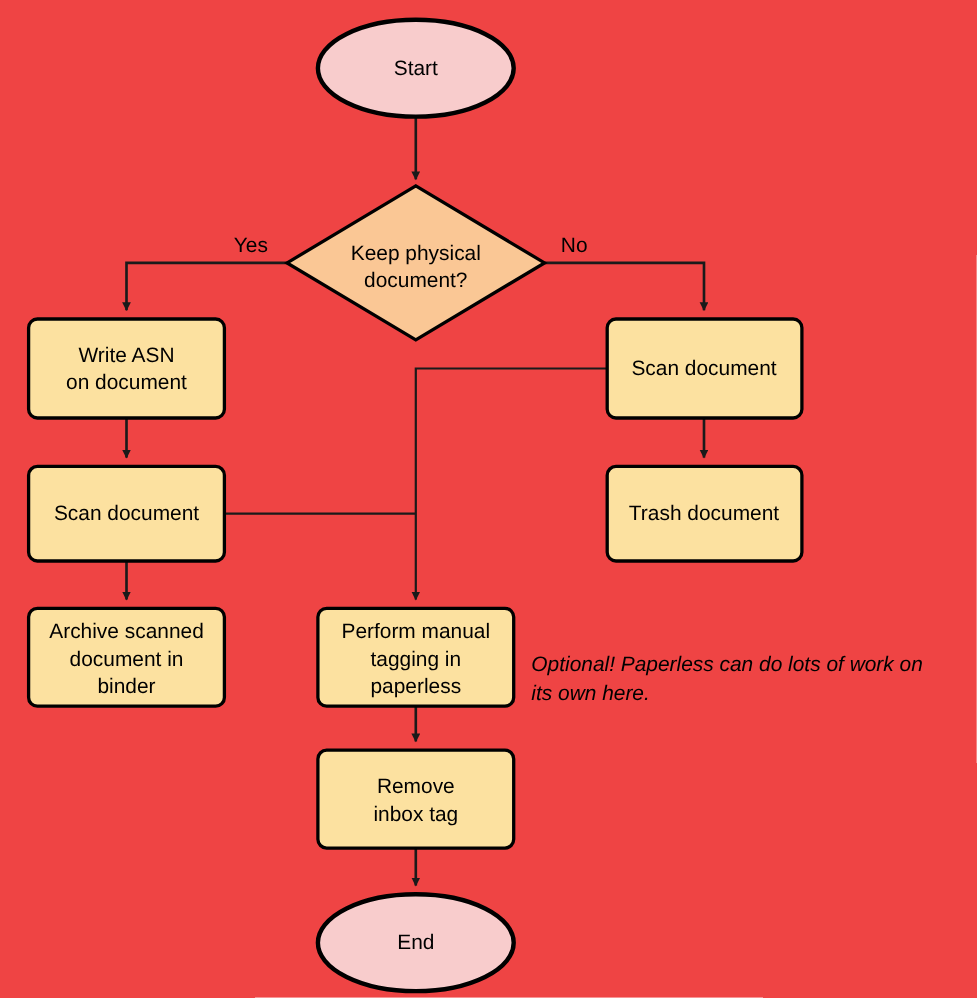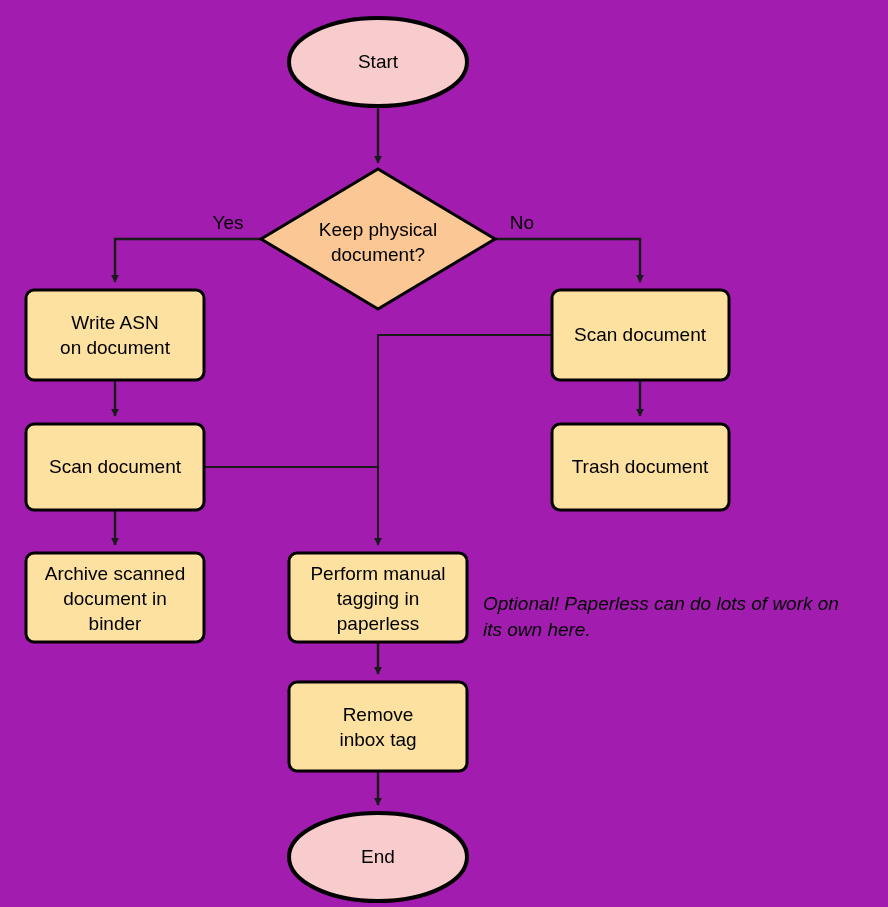--- a/index.html
+++ b/index.html
@@ -10,21 +10,21 @@
   body {
     width: 888px;
     height: 907px;
     font-family: "Liberation Sans", sans-serif;
     overflow: hidden;
   }
   #flowchart-root {
     position: relative;
     width: 888px;
     height: 907px;
-    background: #a21caf;
+    background: #ef4444;
   }
   svg.chart-canvas {
     display: block;
     width: 888px;
     height: 907px;
   }
   .node-shape {
     stroke: #000000;
     stroke-width: 3;
   }

